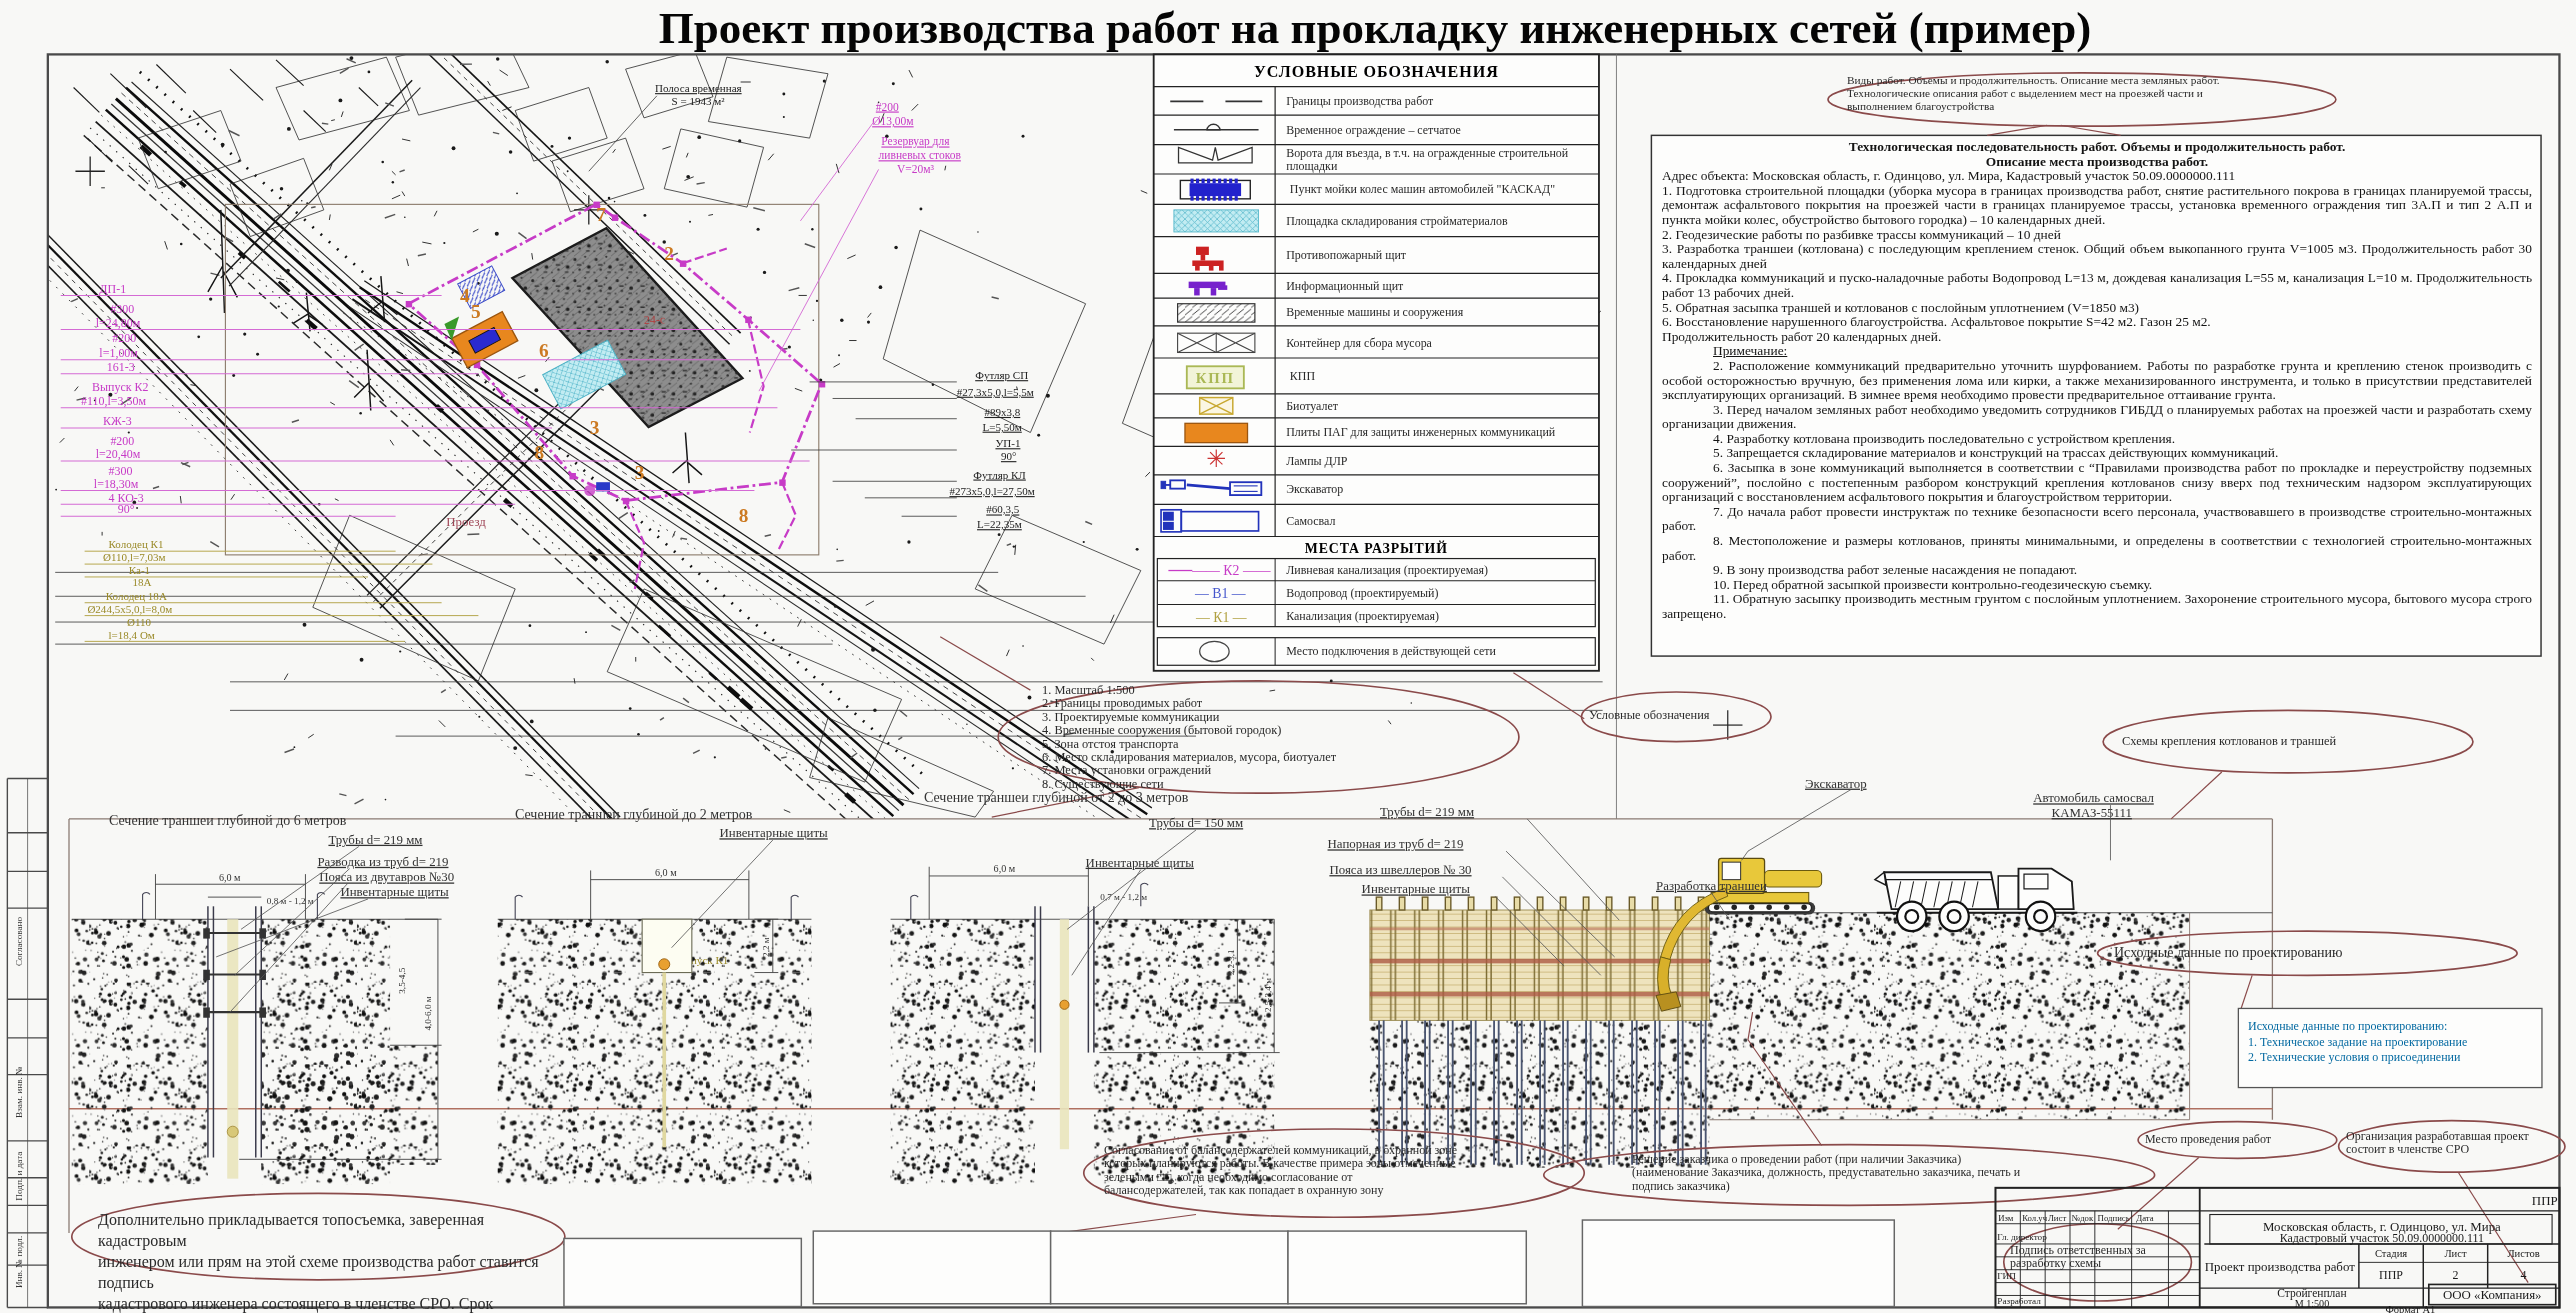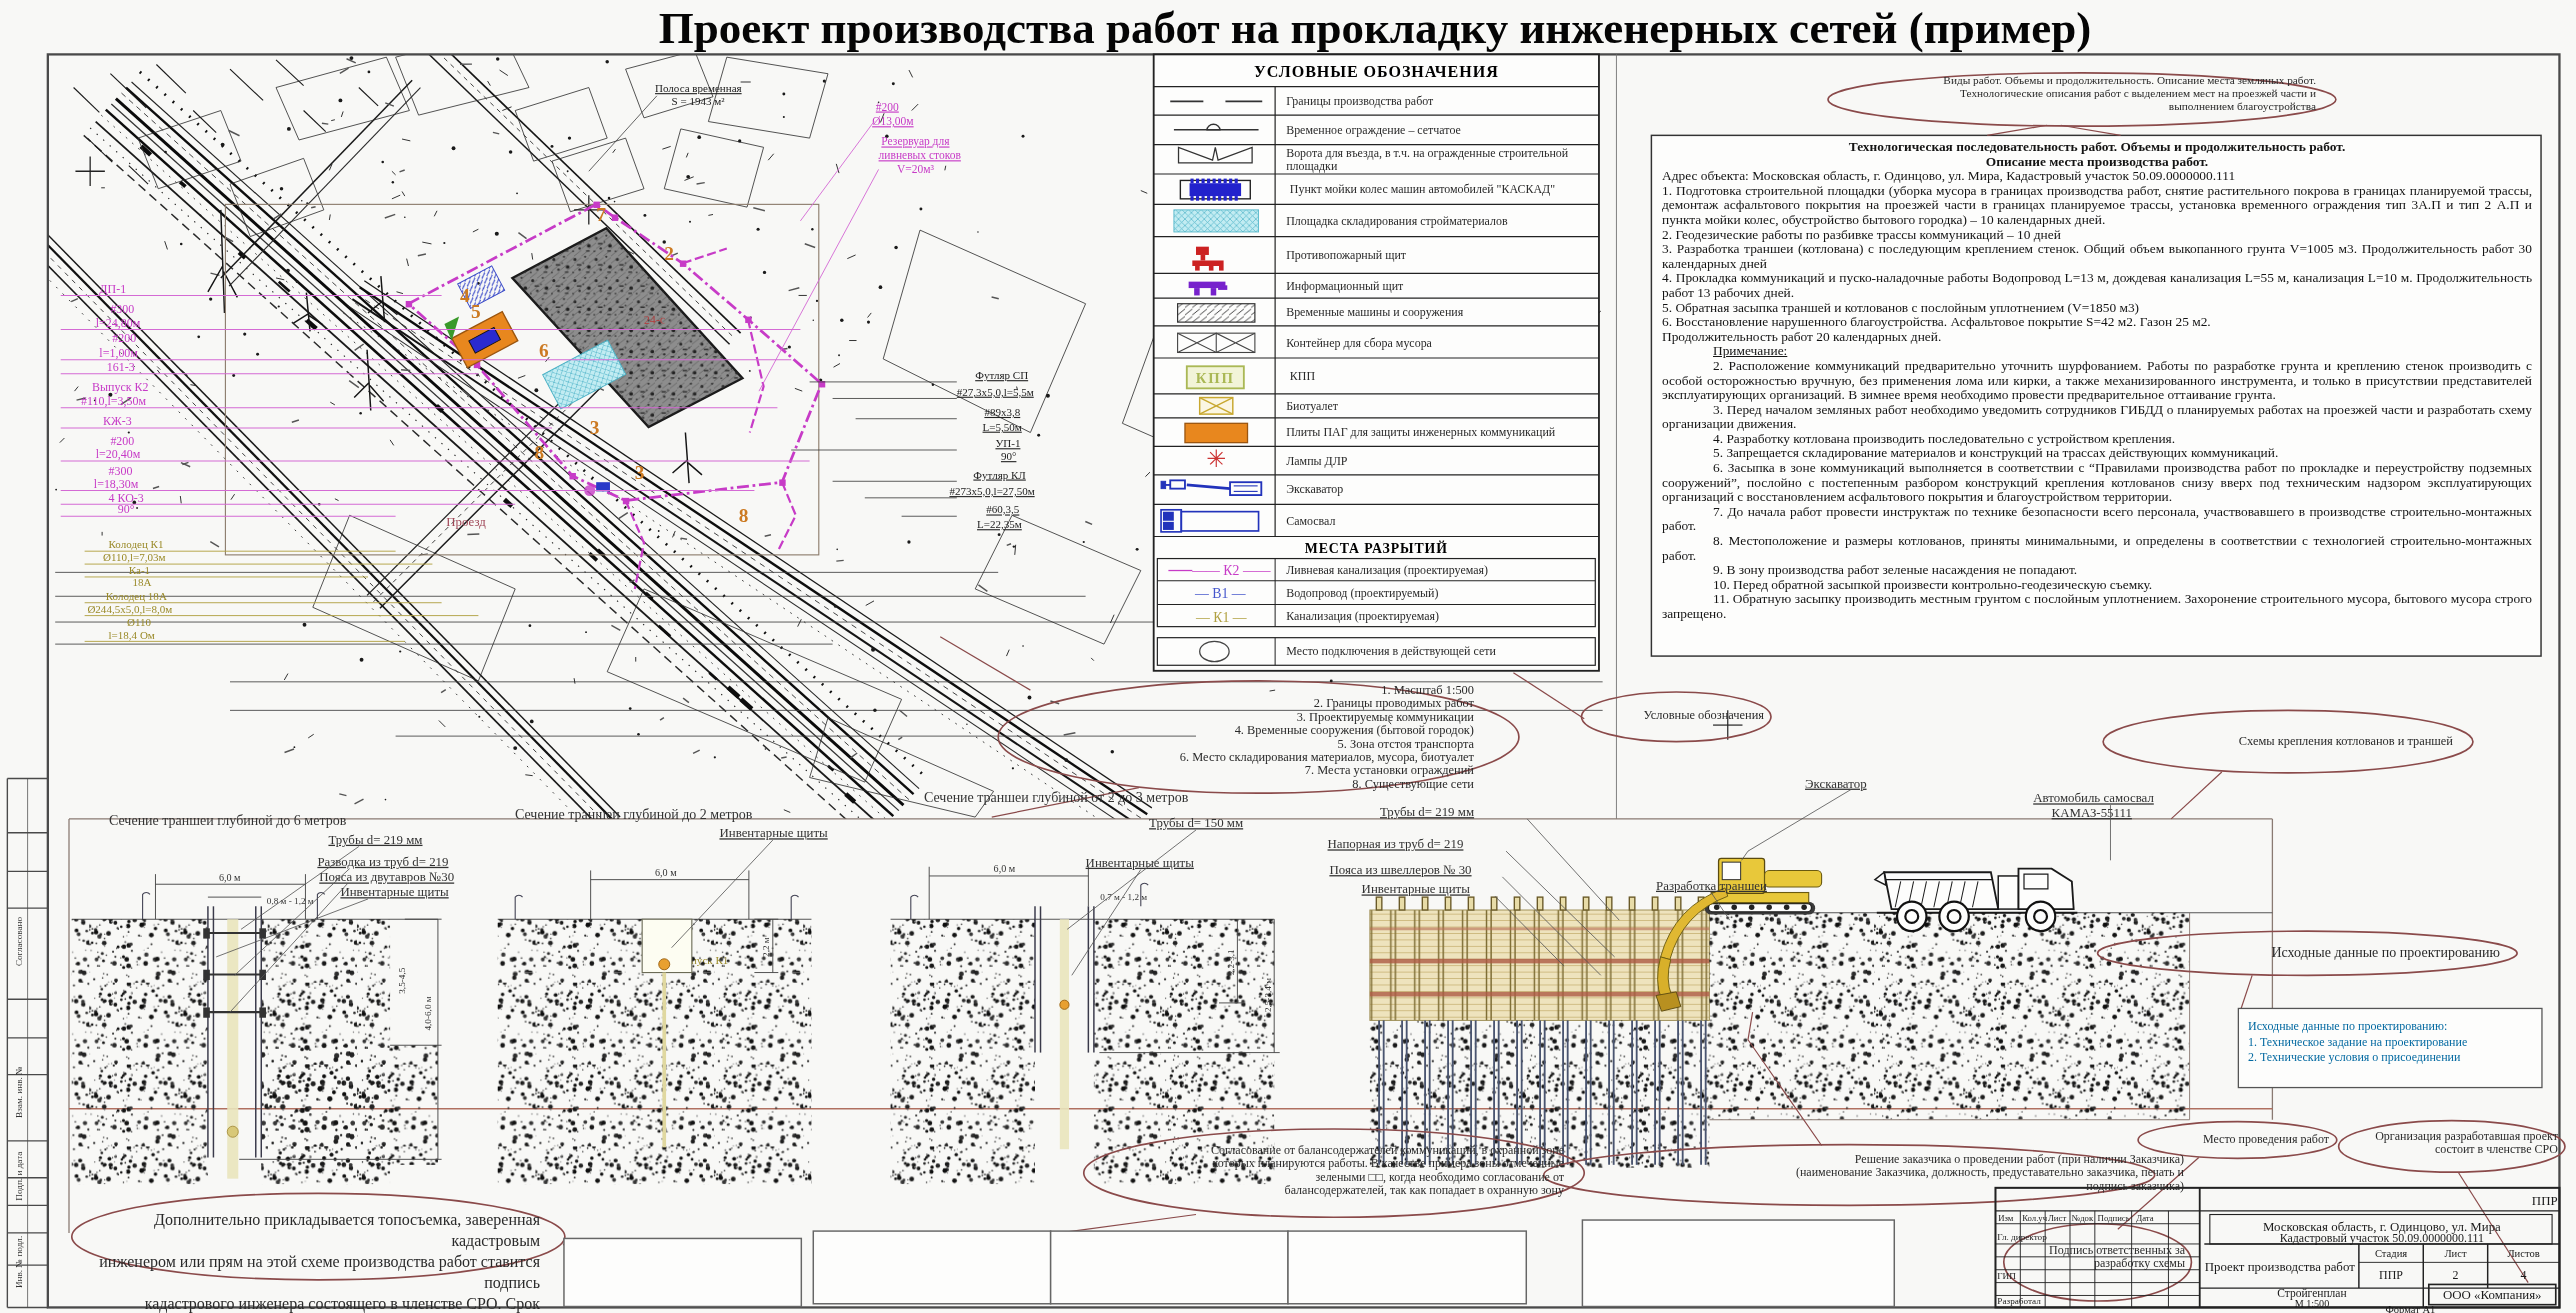--- a/index.html
+++ b/index.html
@@ -1,19 +1,19 @@
 <!DOCTYPE html>
 <html style="font-size:14.7px"><head><meta charset="utf-8">
 <style>
 html,body{margin:0;padding:0;background:#f8f8f6;}
 body{width:2576px;height:1314px;position:relative;font-family:"Liberation Serif",serif;color:#1a1a1a;}
 .abs{position:absolute;}
 #title{position:absolute;left:87px;top:1.8px;width:2576px;text-align:center;font-weight:bold;font-size:45px;letter-spacing:0px;color:#050505;}
 .lbl{position:absolute;white-space:nowrap;}
-.etx{position:absolute;text-align:right;color:#2a2a2a;}
+.etx{position:absolute;text-align:left;color:#2a2a2a;}
 svg text{font-family:"Liberation Serif",serif;}
 </style></head><body>
 
 <div id="title">Проект производства работ на прокладку инженерных сетей (пример)</div>
 <svg class="abs" style="left:0;top:0" width="2576" height="1314" viewBox="0 0 2800 1428">
 <defs>
 <pattern id="soil" width="97" height="89" patternUnits="userSpaceOnUse">
         <circle cx="39.2" cy="17.8" r="0.9" fill="#131313"></circle>
         <circle cx="24.1" cy="67.6" r="1.1" fill="#2d2d2d"></circle>
         <circle cx="37.2" cy="60.9" r="1.7" fill="#0e0e0e"></circle>

